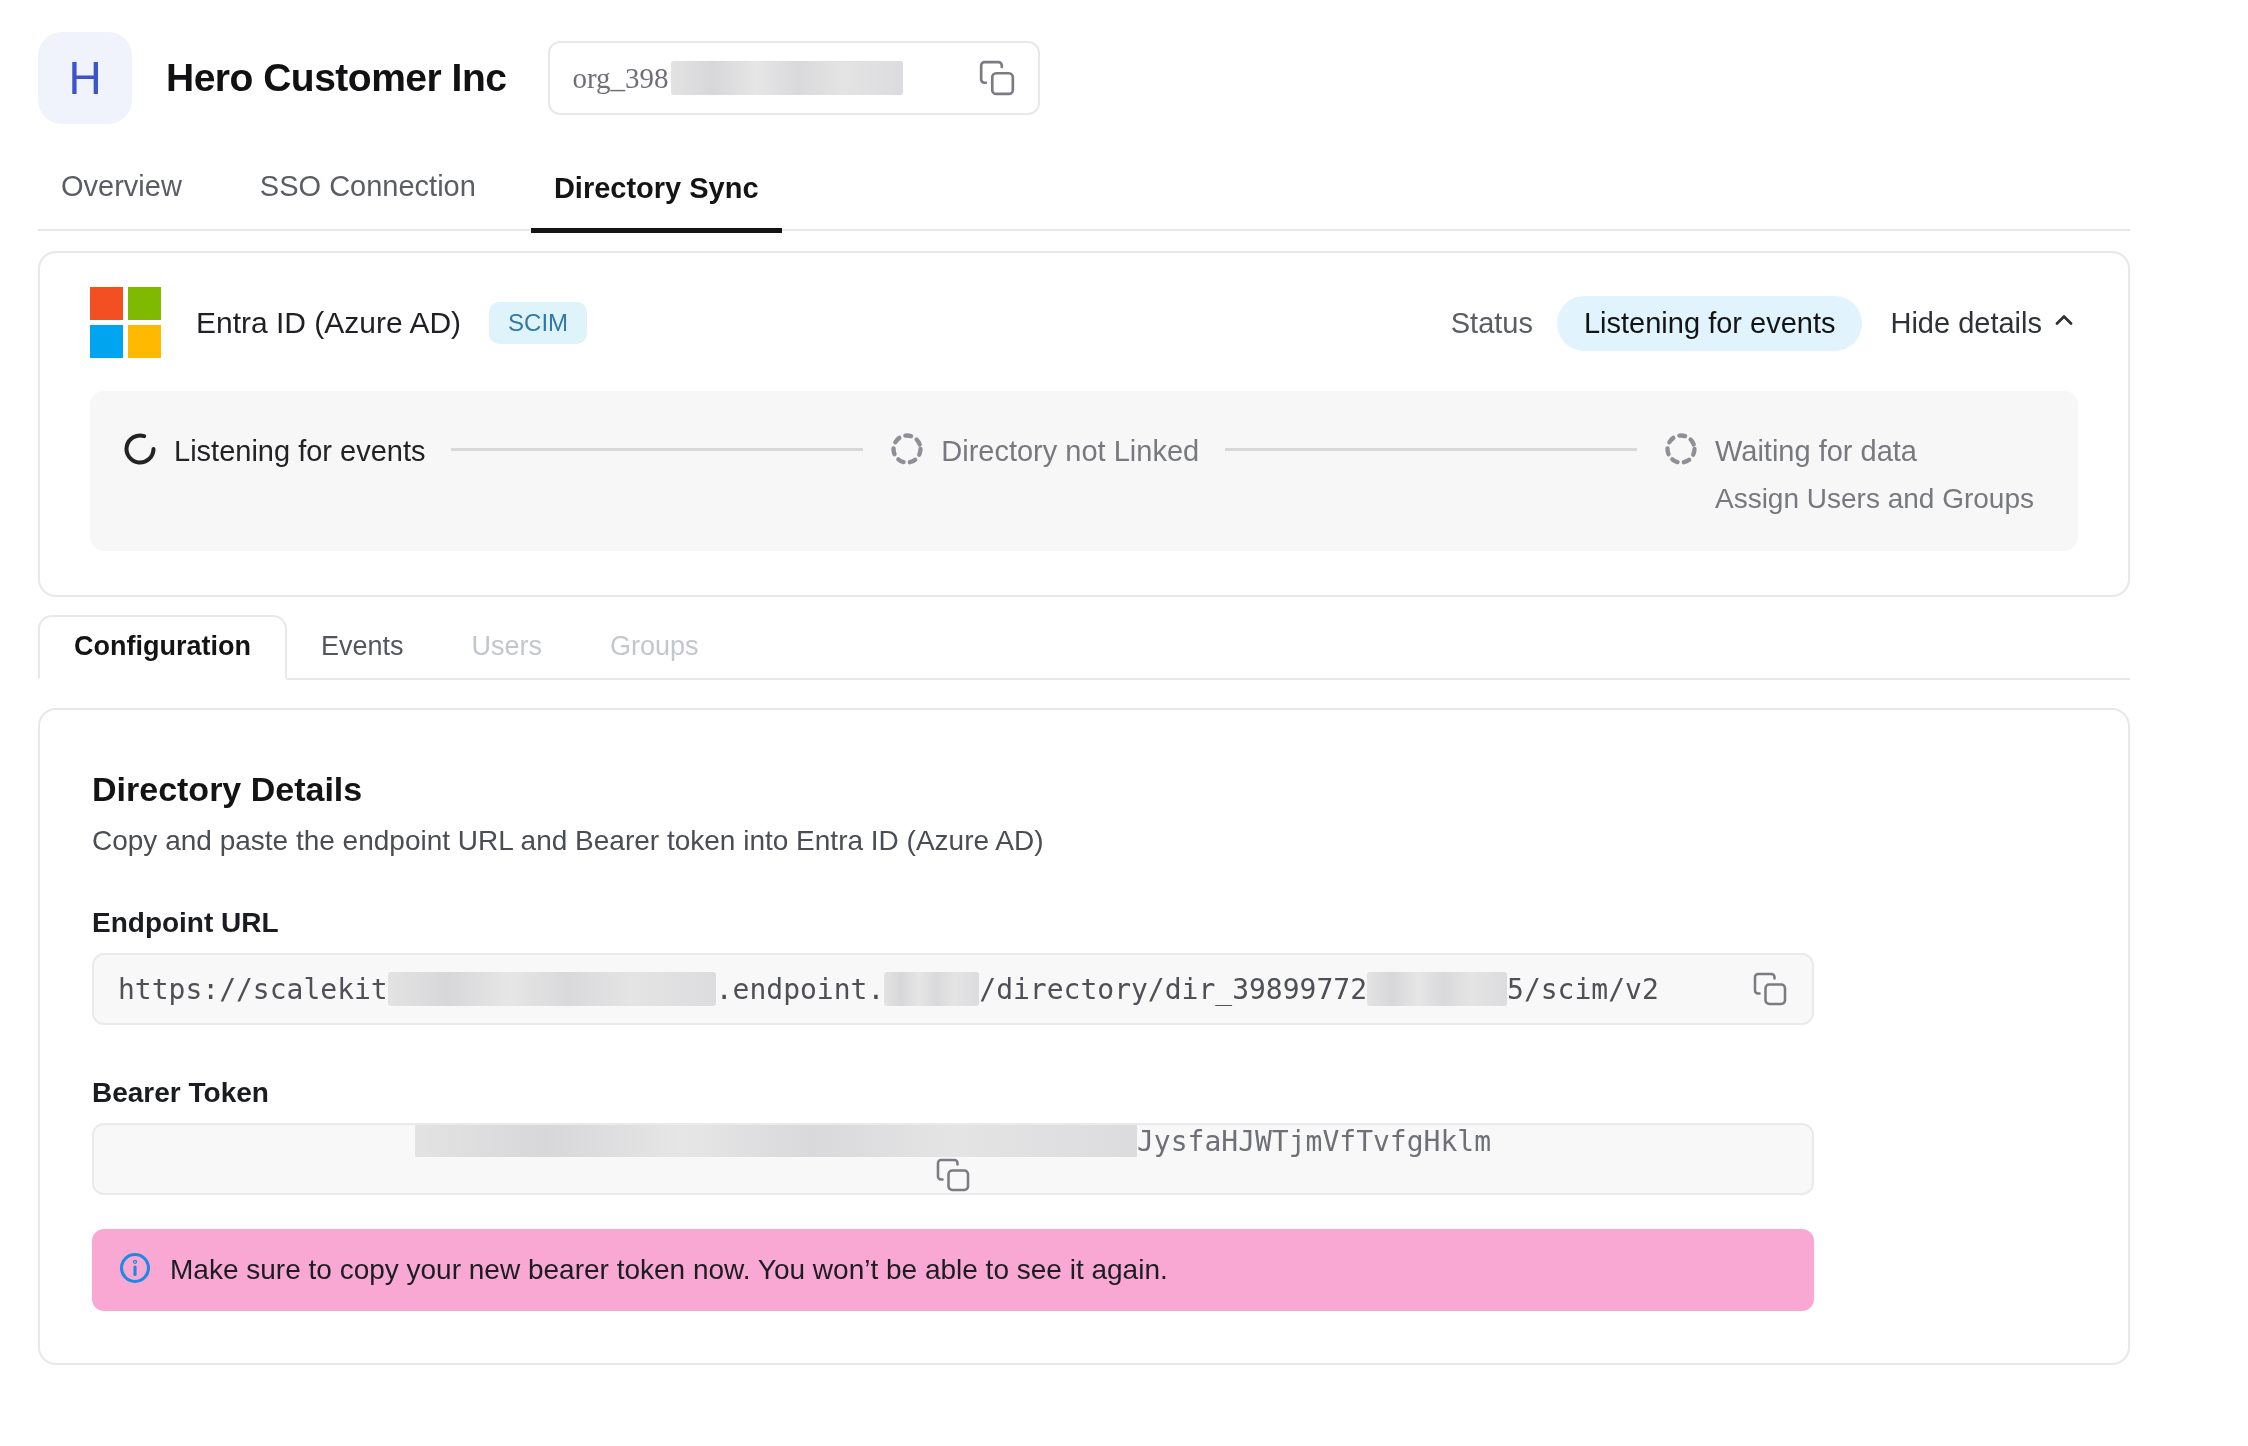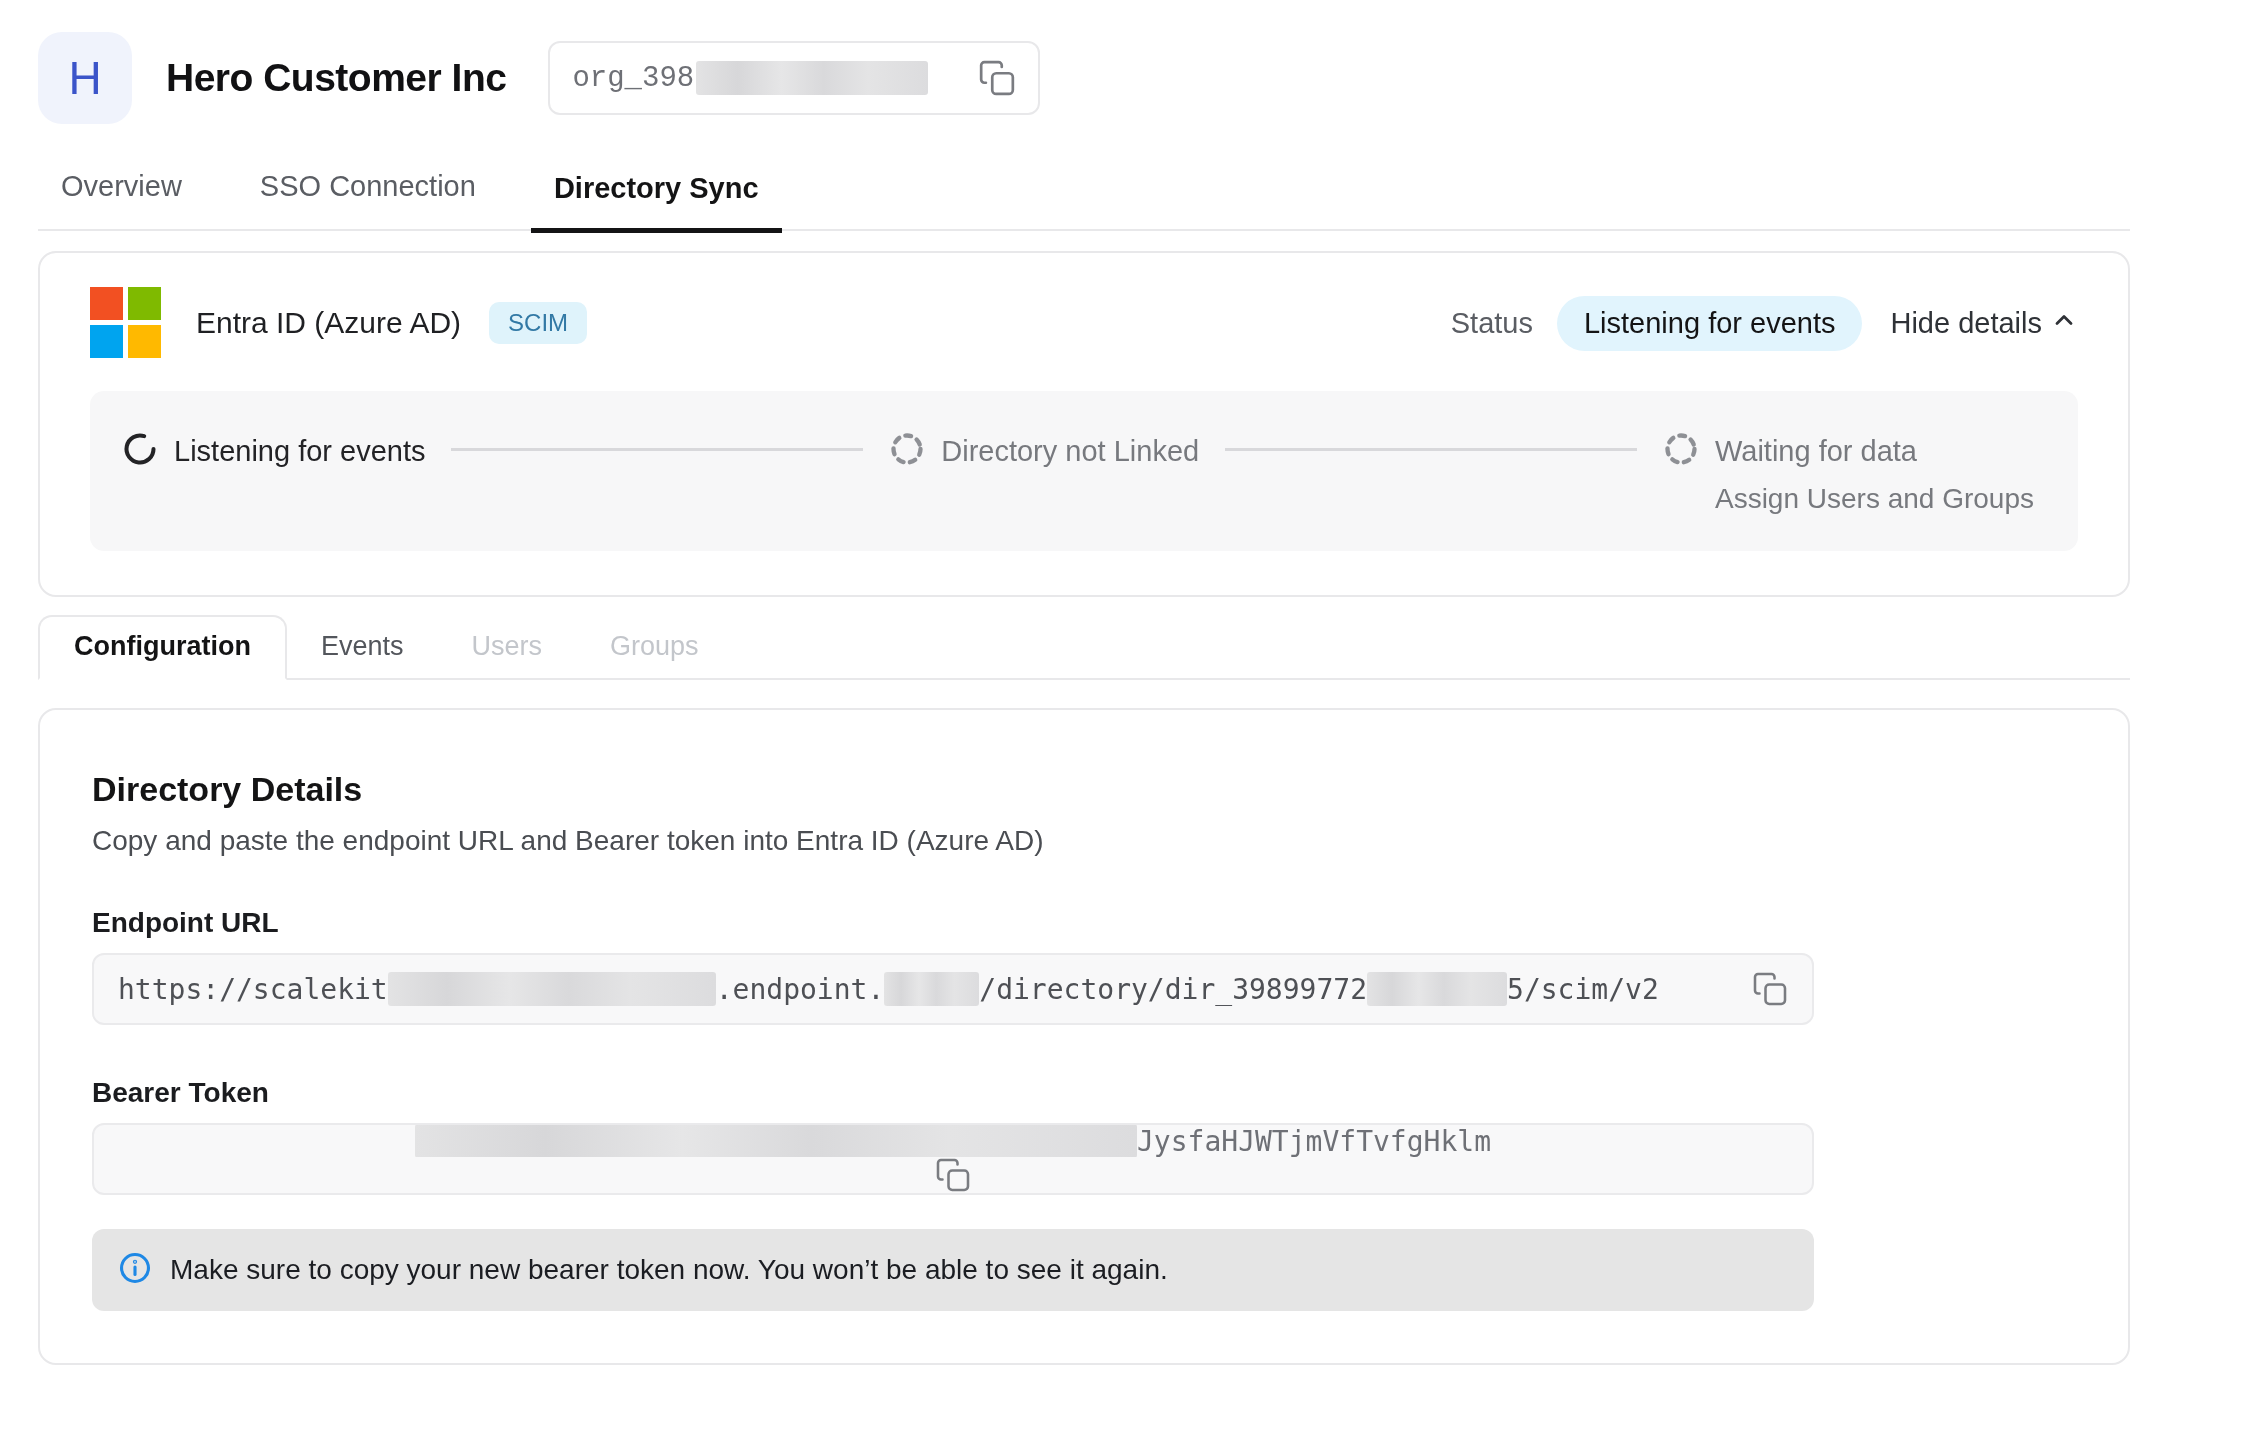--- a/index.html
+++ b/index.html
@@ -8,21 +8,21 @@
   .content { width:2092px; margin-left:38px; }
 
   
   .org-header { display:flex; align-items:center; margin-top:30px; height:96px; }
   .avatar { width:94px; height:92px; border-radius:24px; background:#F0F3FC;
             display:flex; align-items:center; justify-content:center;
             font-size:46px; font-weight:500; color:#3B54C9; }
   .org-title { margin-left:34px; font-size:39px; font-weight:700; letter-spacing:-0.5px; color:#111113; }
   .org-id-box { margin-left:42px; width:492px; height:74px; border:2px solid #E8E8EA; border-radius:12px;
                 background:#fff; display:flex; align-items:center; padding:0 22px;
-                font-family:Liberation Mono, monospace; font-size:29px; color:#6E7076; }
+                font-family:Liberation Serif, serif; font-size:29px; color:#6E7076; }
   .org-id-parts { display:flex; align-items:center; flex:1; gap:2px; }
 
   .redact { display:inline-block; height:34px; border-radius:3px; vertical-align:middle;
             background:linear-gradient(90deg,#E3E3E4 0%,#D7D7D9 18%,#E6E6E7 37%,#D9D9DB 55%,#E4E4E5 74%,#DCDCDE 100%);
             filter:blur(0.7px); }
   .code-text { white-space:pre; }
 
   .icon-btn { background:none; border:none; cursor:pointer; display:flex; align-items:center;
               justify-content:center; color:#7A7C81; padding:0; }
   .icon-btn svg { display:block; }
@@ -69,21 +69,21 @@
   .details-desc { margin-top:16px; font-size:28px; color:#4A4D52; }
   .field-label { font-size:28px; font-weight:700; color:#1B1C1F; }
   .field-label.first { margin-top:50px; }
   .field-label.second { margin-top:52px; }
   .code-input { margin-top:14px; width:1722px; height:72px; background:#F8F8F9; border:2px solid #EAEAEC;
                 border-radius:12px; display:flex; align-items:center; padding:0 24px;
                 font-family:"DejaVu Sans Mono", monospace; font-size:28px; color:#4E5055; }
   .code-input .parts { display:flex; align-items:center; flex:1; overflow:hidden; }
   .token-color { color:#6E7076;flex-direction:column; }
 
-  .info-banner { margin-top:34px; width:1722px; background:#e5e5e5; border-radius:12px;
+  .info-banner { margin-top:34px; width:1722px; background:#f9a8d4; border-radius:12px;
                  padding:22px 26px; display:flex; align-items:center; gap:18px; }
   .info-text { font-size:28px; color:#1B1D22; }
 </style>
 </head>
 <body>
 
 <div class="content">
 
   <div class="org-header">
     <div class="avatar">

